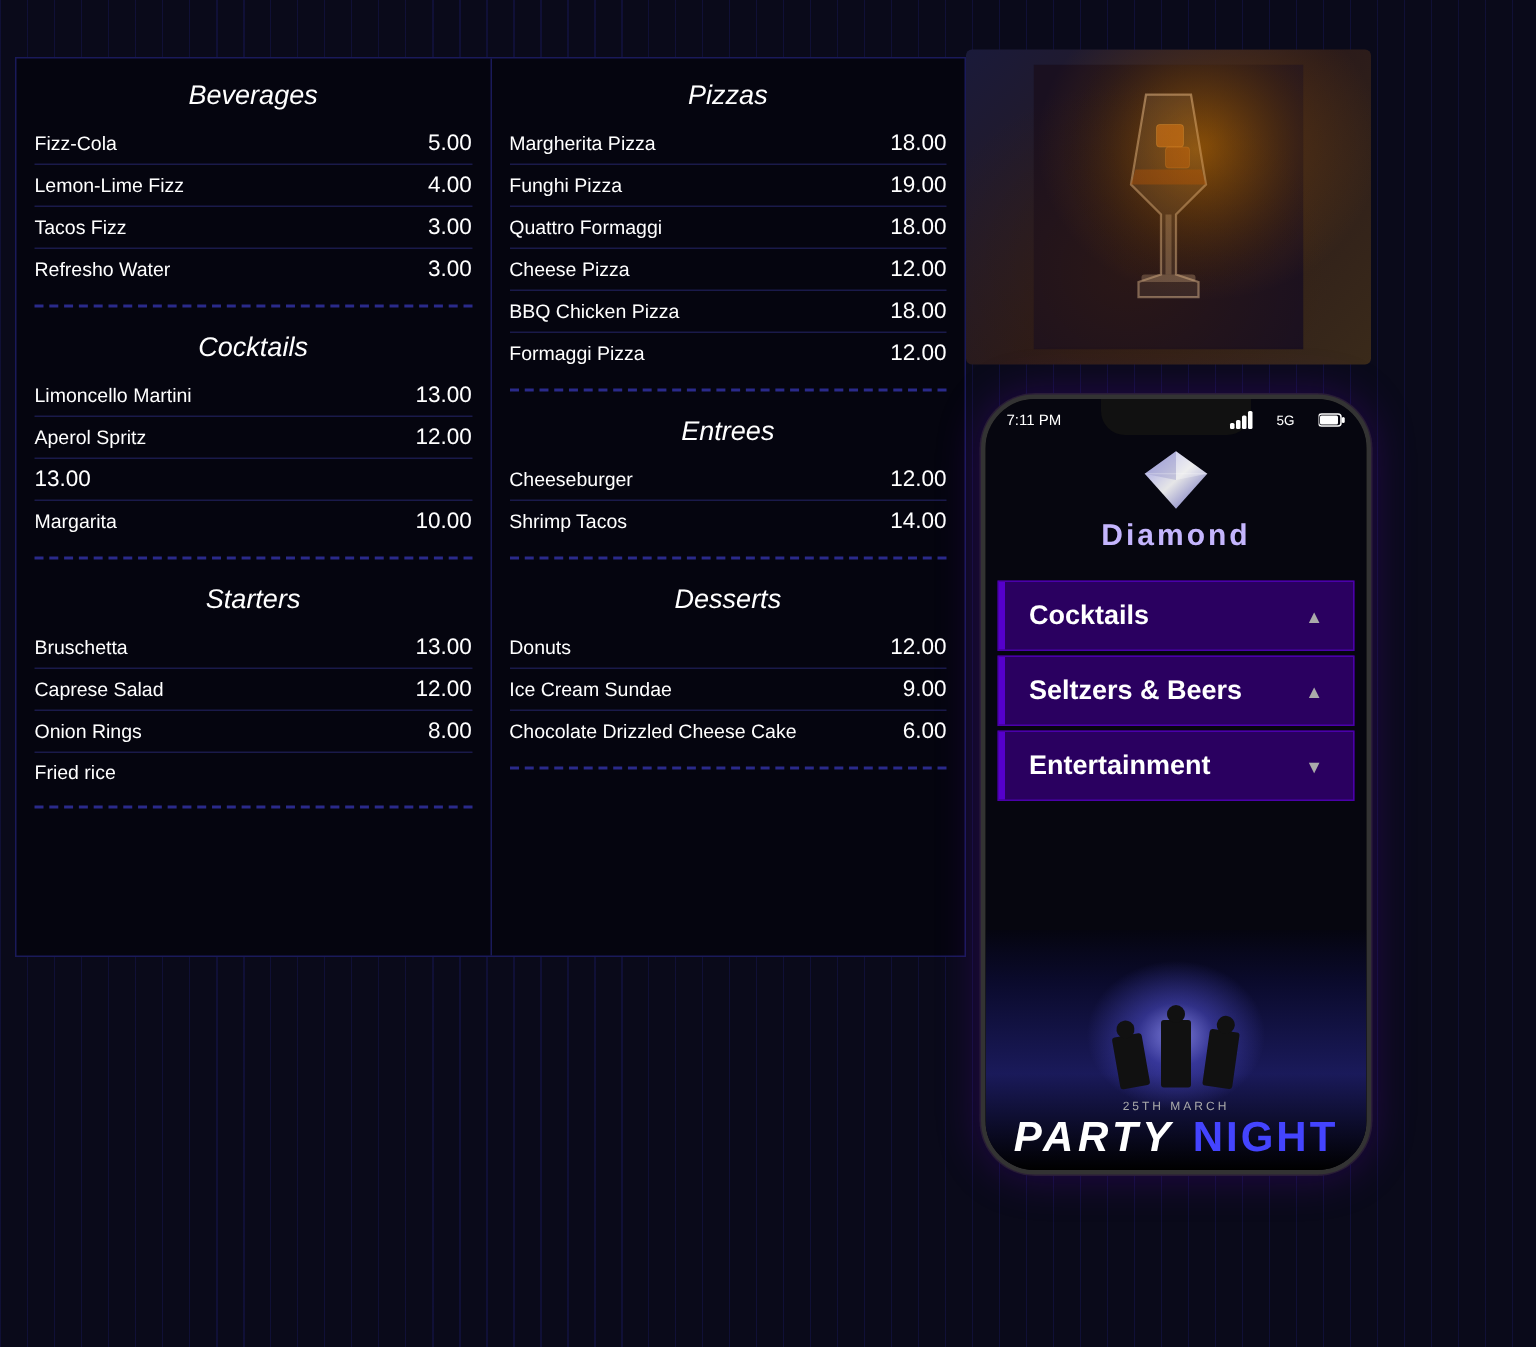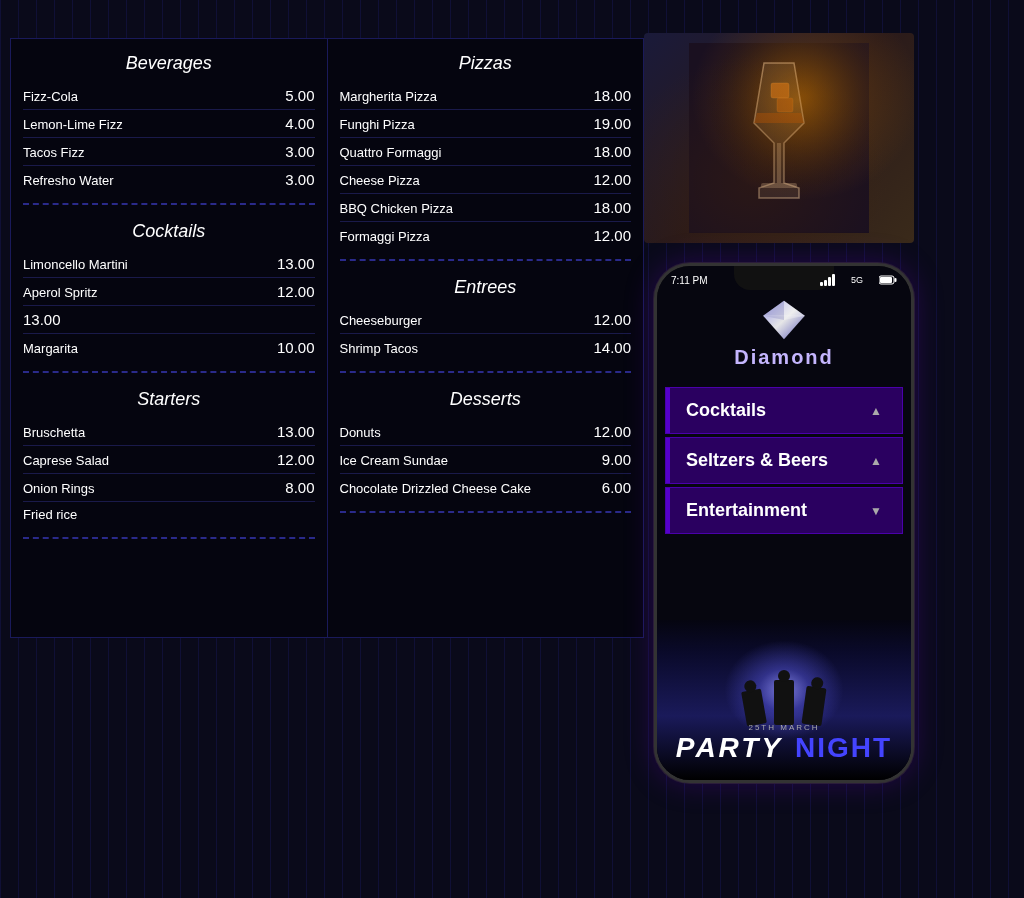--- a/index.html
+++ b/index.html
@@ -248,21 +248,21 @@
       left: 50%;
       transform: translateX(-50%);
       width: 120px;
       height: 100px;
       background: radial-gradient(ellipse at center, rgba(150,150,255,0.8) 0%, rgba(100,100,255,0.4) 30%, transparent 70%);
       border-radius: 50%;
     }
 
     .party-text-overlay {
       position: absolute;
-      bottom: 16px;
+      bottom: 6px;
       left: 0;
       right: 0;
       text-align: center;
     }
 
     .party-date {
       color: #aaa;
       font-size: 8px;
       letter-spacing: 2px;
     }

